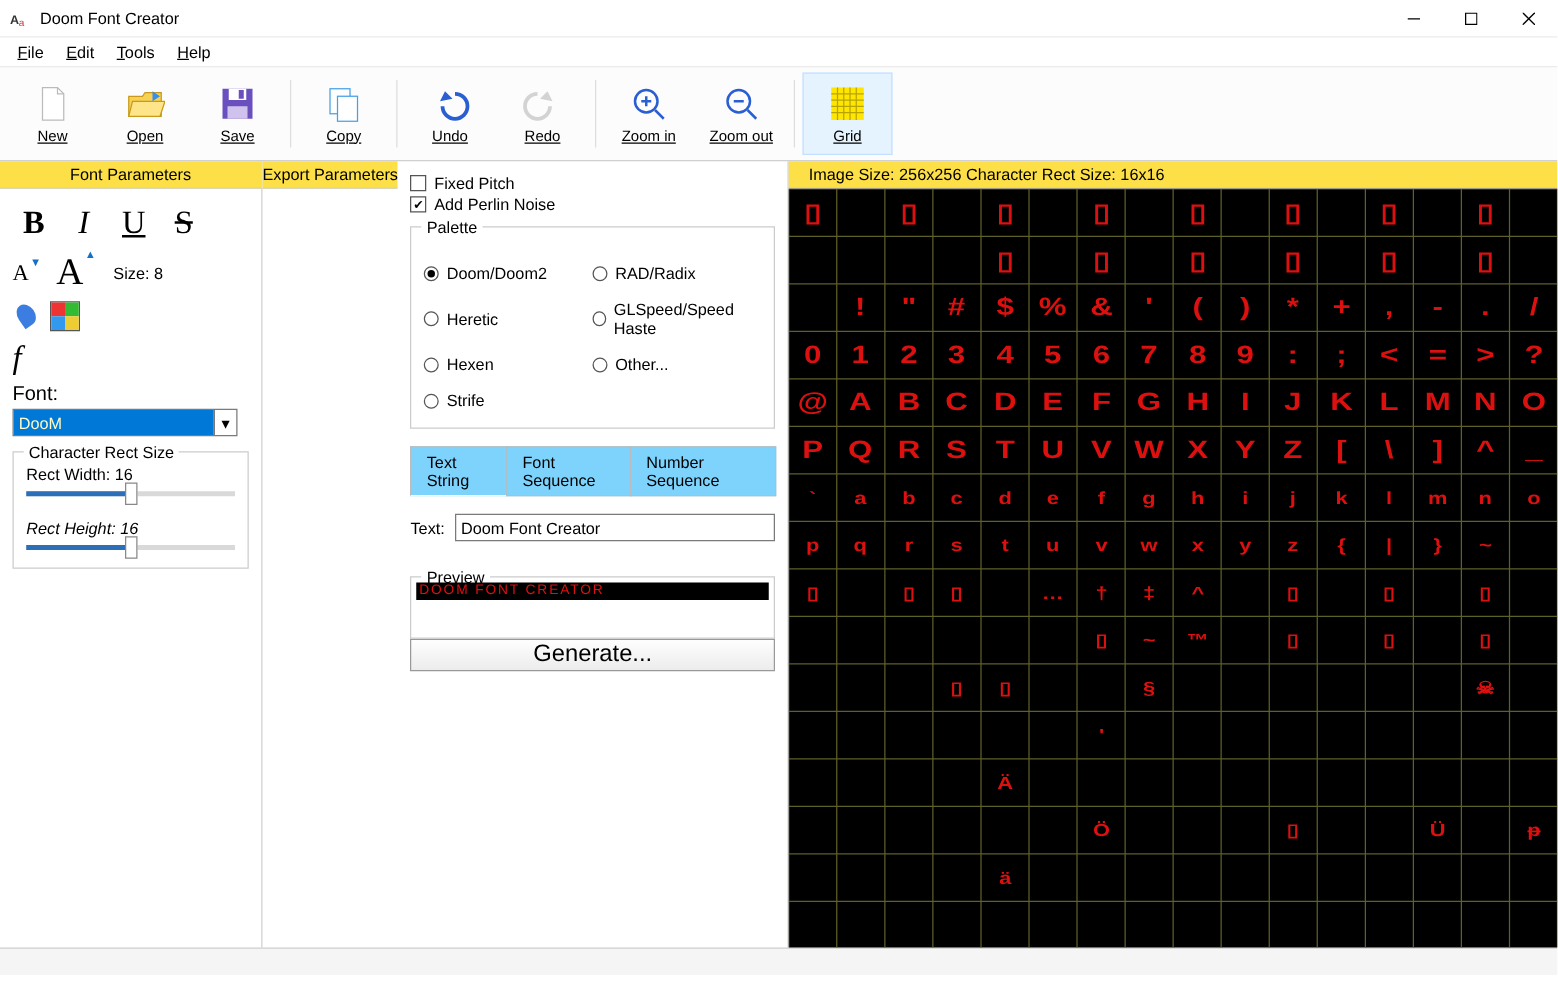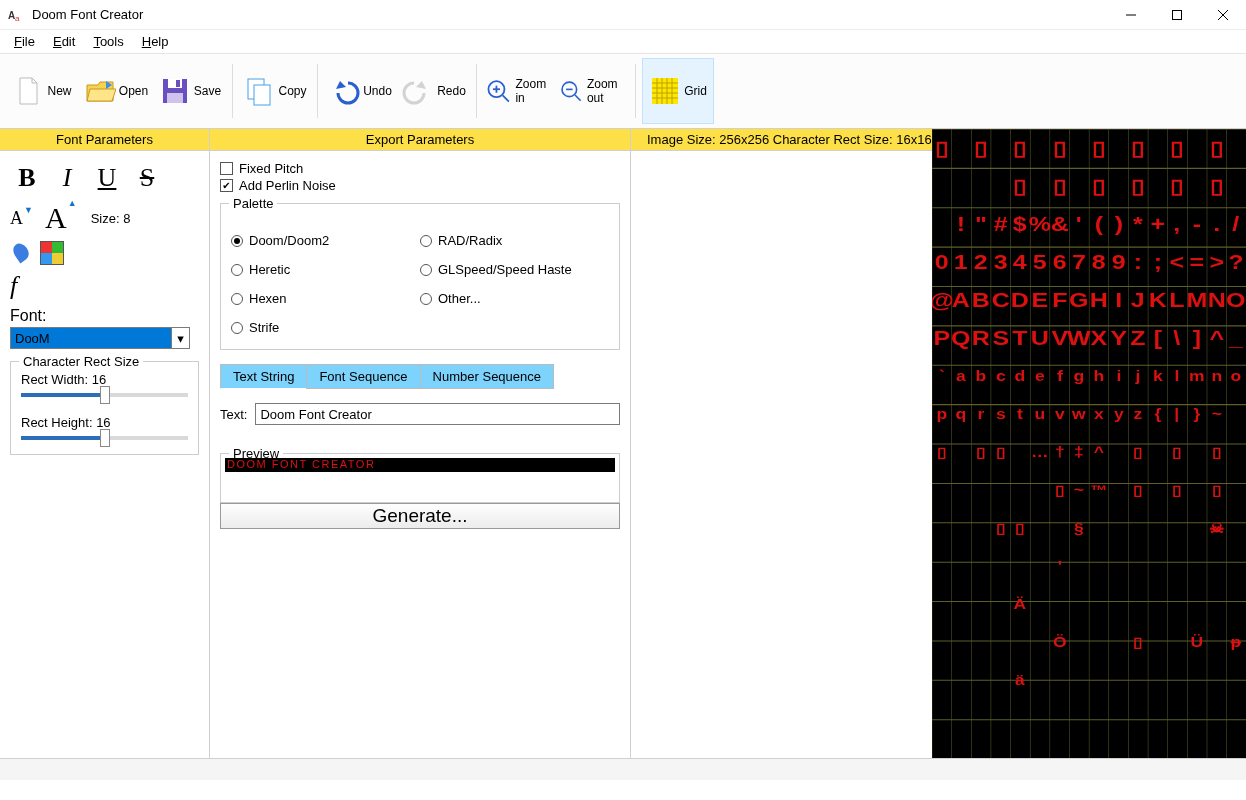--- a/index.html
+++ b/index.html
@@ -6,43 +6,43 @@
 body { margin: 0; width: 1246px; height: 800px; background: #fff; overflow: hidden; font-size: 13px; color: #000; }
 .titlebar { height: 30px; display: flex; align-items: center; padding-left: 8px; border-bottom: 1px solid #ececec; }
 .titlebar .icon { width: 16px; height: 16px; margin-right: 8px; }
 .titlebar .title { flex: 1; font-size: 13px; }
 .winbtns { display: flex; }
 .winbtn { width: 46px; height: 30px; display: flex; align-items: center; justify-content: center; }
 .menubar { display: flex; padding: 2px 6px; gap: 2px; border-bottom: 1px solid #e5e5e5; }
 .menubar span { padding: 2px 8px; font-size: 13px; }
 .menubar span u { text-decoration: underline; }
 .toolbar { display: flex; padding: 4px 6px; border-bottom: 1px solid #d0d0d0; gap: 2px; background: #fcfcfc; }
-.tbtn { width: 72px; height: 66px; display: flex; flex-direction: row; align-items: center; justify-content: center; gap: 3px; border: 1px solid transparent; }
+.tbtn { width: 72px; height: 66px; display: flex; flex-direction: column; align-items: center; justify-content: center; gap: 3px; border: 1px solid transparent; text-decoration: underline; }
 .tbtn.active { background: #e5f3ff; border: 1px solid #c2e0ff; }
 .tbtn .tlbl { font-size: 12px; }
 .tsep { width: 1px; background: #ddd; margin: 6px 4px; }
 .tbtn svg { width: 32px; height: 32px; }
 .disabled svg { opacity: .35; }
 .main { display: flex; height: 629px; }
 .panel-left { width: 210px; border-right: 1px solid #d0d0d0; display: flex; flex-direction: column; }
-.panel-mid { width: 421px; border-right: 1px solid #d0d0d0; display: flex; flex-direction: column; }
-.panel-right { flex: 1; display: flex; flex-direction: row; }
+.panel-mid { width: 421px; border-right: 1px solid #d0d0d0; display: flex; flex-direction: row; }
+.panel-right { flex: 1; display: flex; flex-direction: column; }
 .panel-head { height: 22px; background: #fde047; border-bottom: 1px solid #d0d0d0; display: flex; align-items: center; justify-content: center; font-size: 13px; }
 .panel-body { flex: 1; padding: 10px 10px; position: relative; }
 .fp-row { display: flex; gap: 6px; align-items: center; margin-bottom: 6px; }
 .fp-btn { width: 34px; height: 34px; display: flex; align-items: center; justify-content: center; font-size: 26px; font-weight: 400; }
 .fp-btn.b { font-weight: 900; font-family: Georgia,serif; }
 .fp-btn.i { font-style: italic; font-family: Georgia,serif; }
 .fp-btn.u { text-decoration: underline; font-family: Georgia,serif; }
 .fp-btn.s { text-decoration: line-through; font-family: Georgia,serif; }
 .size-a { position: relative; font-family: Georgia,serif; font-size: 22px; }
 .size-a .tri { position: absolute; top: -3px; right: -10px; font-size: 9px; color: #1670c7; }
 .fontlabel { font-size: 16px; margin-top: 6px; }
 .fontsel { width: 180px; height: 22px; display: flex; align-items: center; border: 1px solid #7a7a7a; margin-top: 2px; }
-.fontsel .val { flex: 1; background: #0078d7; color: #000000; padding: 1px 4px; height: 100%; display: flex; align-items: center; }
+.fontsel .val { flex: 1; background: #0078d7; color: #fef9c3; padding: 1px 4px; height: 100%; display: flex; align-items: center; }
 .fontsel .dd { width: 18px; display: flex; align-items: center; justify-content: center; border-left: 1px solid #7a7a7a; height: 100%; }
 .group { border: 1px solid #ccc; margin-top: 12px; padding: 10px 10px 14px 10px; position: relative; }
 .group .gtitle { position: absolute; top: -8px; left: 8px; background: #fff; padding: 0 4px; font-size: 13px; }
 .slider { margin-top: 6px; }
 .slider .trk { height: 4px; background: #d9d9d9; position: relative; }
 .slider .fill { position: absolute; left: 0; top: 0; bottom: 0; width: 50%; background: #2a6fb8; }
 .slider .thumb { position: absolute; width: 10px; height: 18px; background: #fff; border: 1px solid #888; top: -7px; left: calc(50% - 5px); }
 .chk { display: flex; align-items: center; gap: 6px; margin-bottom: 2px; font-size: 13px; }
 .chk .box { width: 13px; height: 13px; border: 1px solid #555; display: flex; align-items: center; justify-content: center; font-size: 10px; }
 .radio { display: flex; align-items: center; gap: 6px; font-size: 13px; }
@@ -231,21 +231,21 @@
       </div>
       <div class="group">
         <div class="gtitle">Character Rect Size</div>
         <div>Rect Width:  16</div>
         <div class="slider">
             <div class="trk">
               <div class="fill"></div>
               <div class="thumb"></div>
             </div>
           </div>
-        <div style="margin-top:18px;">Rect Height: 16</div>
+        <div style="margin-top:18px;font-style:italic;">Rect Height: 16</div>
         <div class="slider">
             <div class="trk">
               <div class="fill"></div>
               <div class="thumb"></div>
             </div>
           </div>
       </div>
     </div>
   </div>
 

